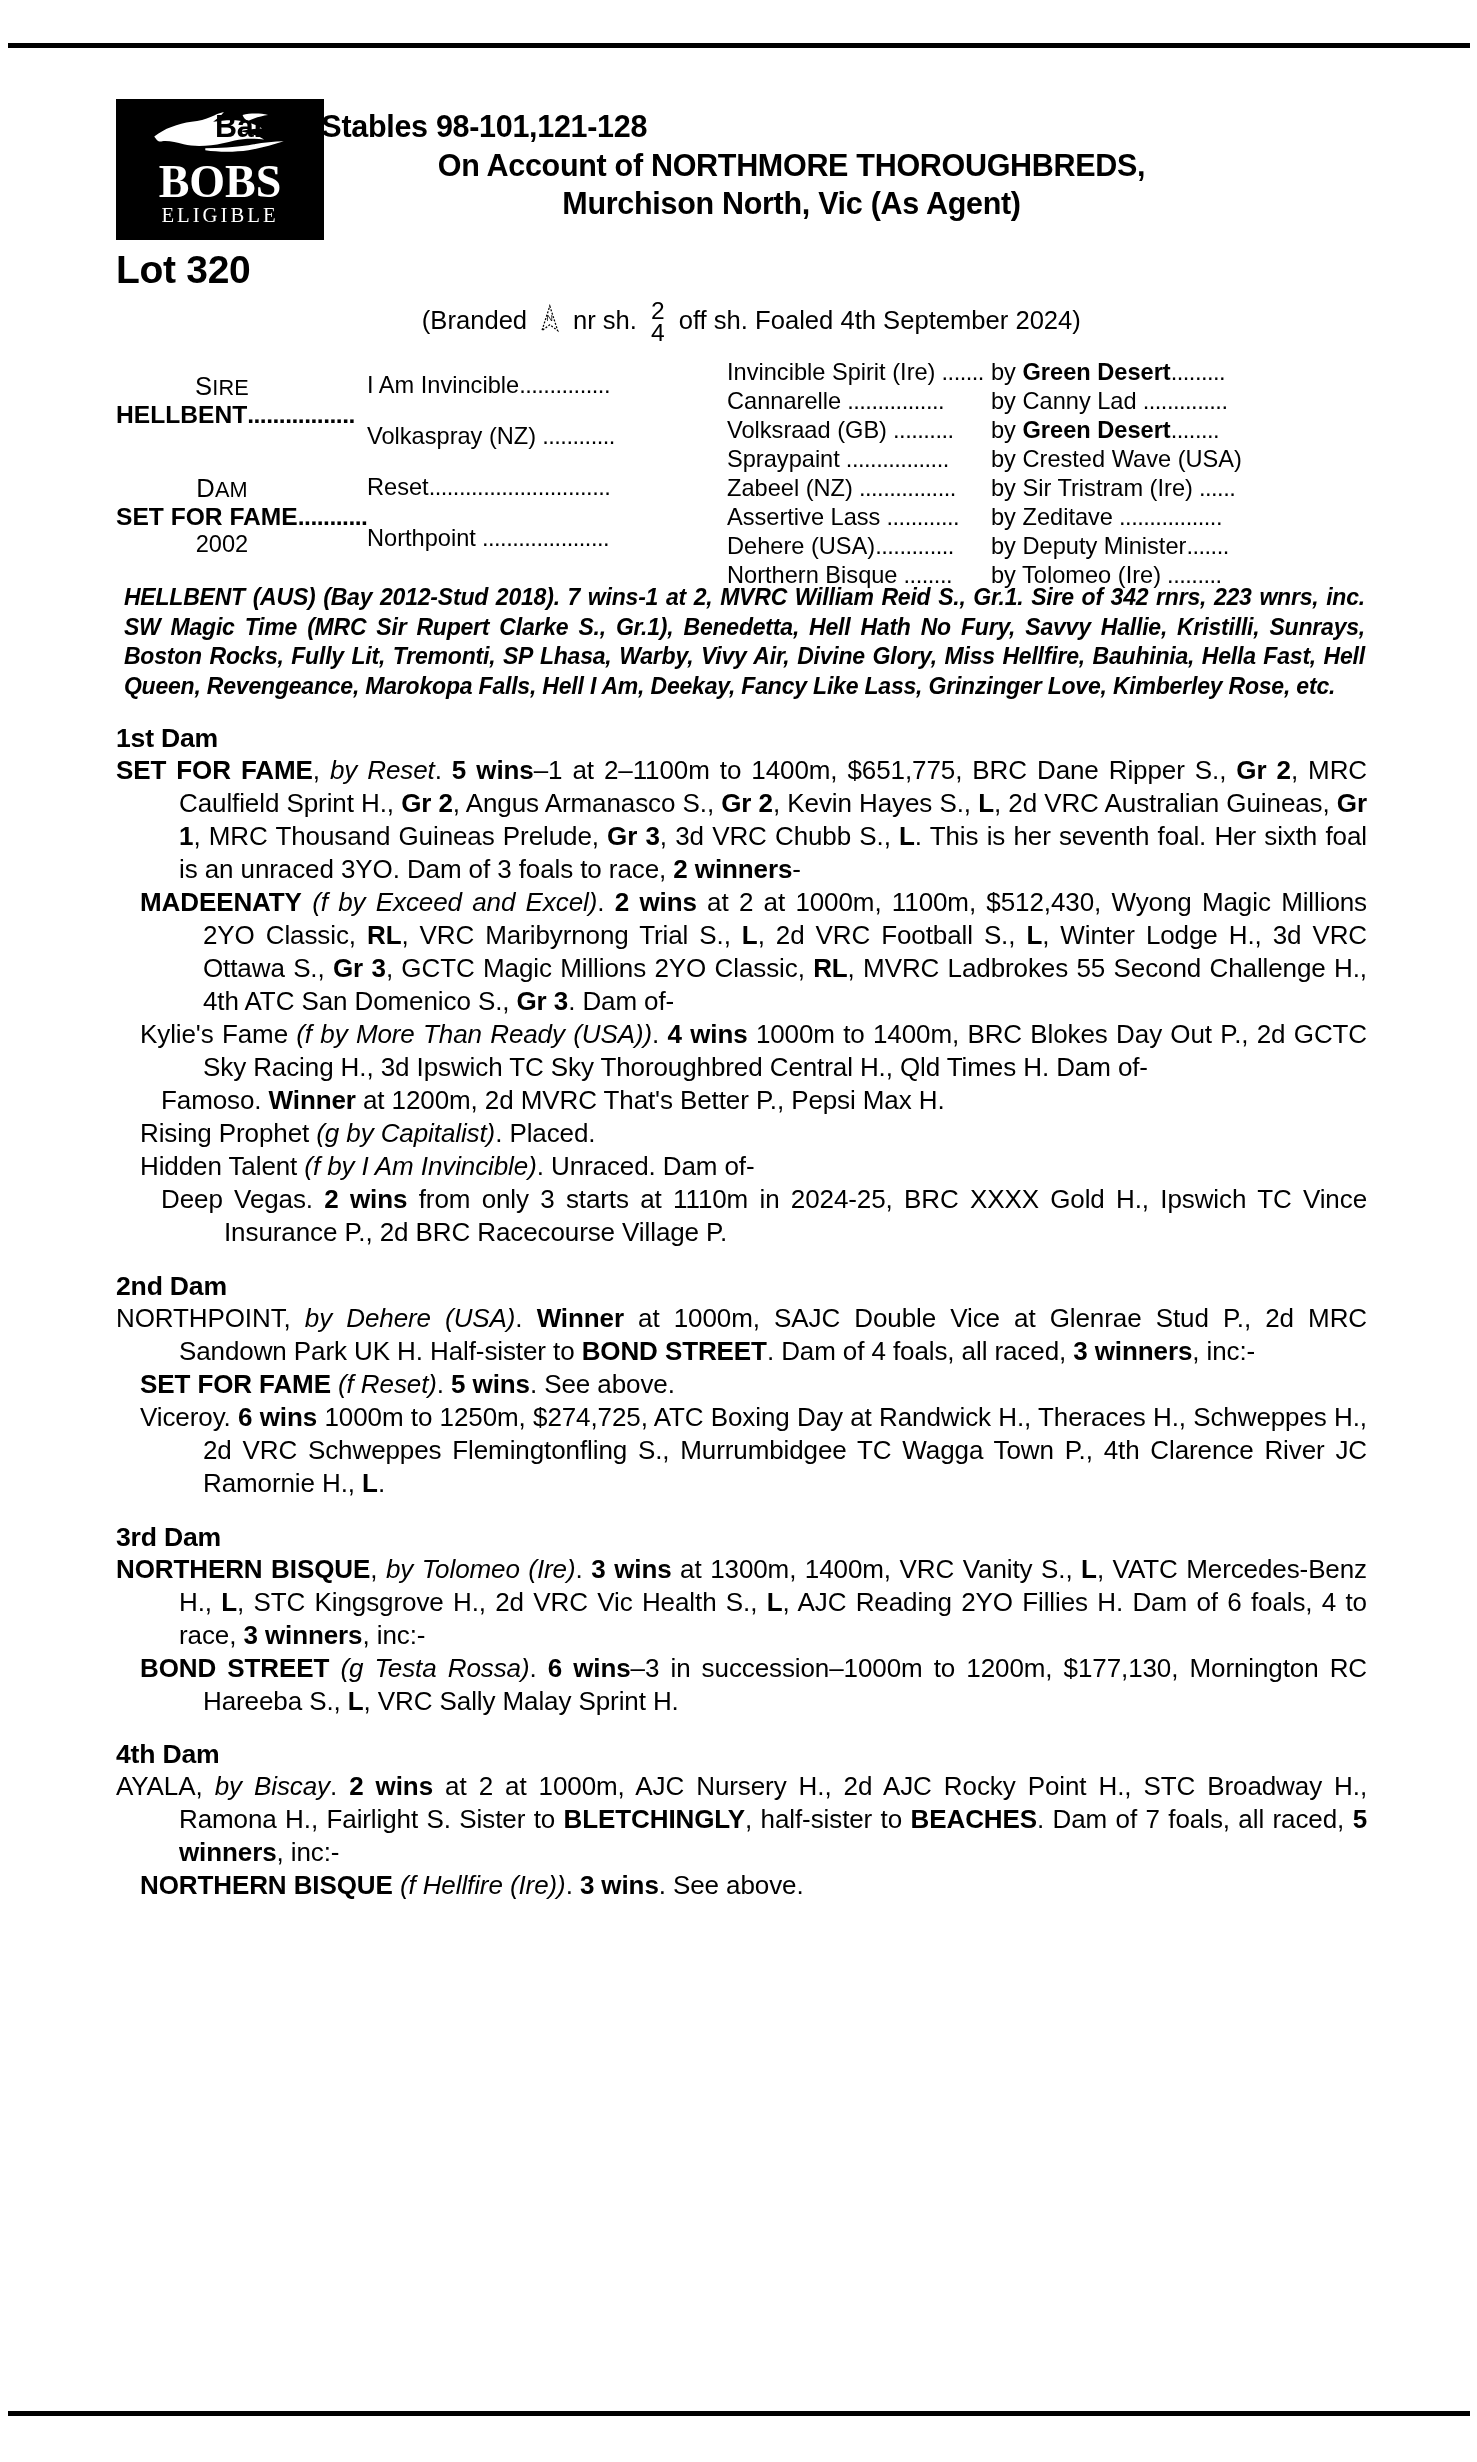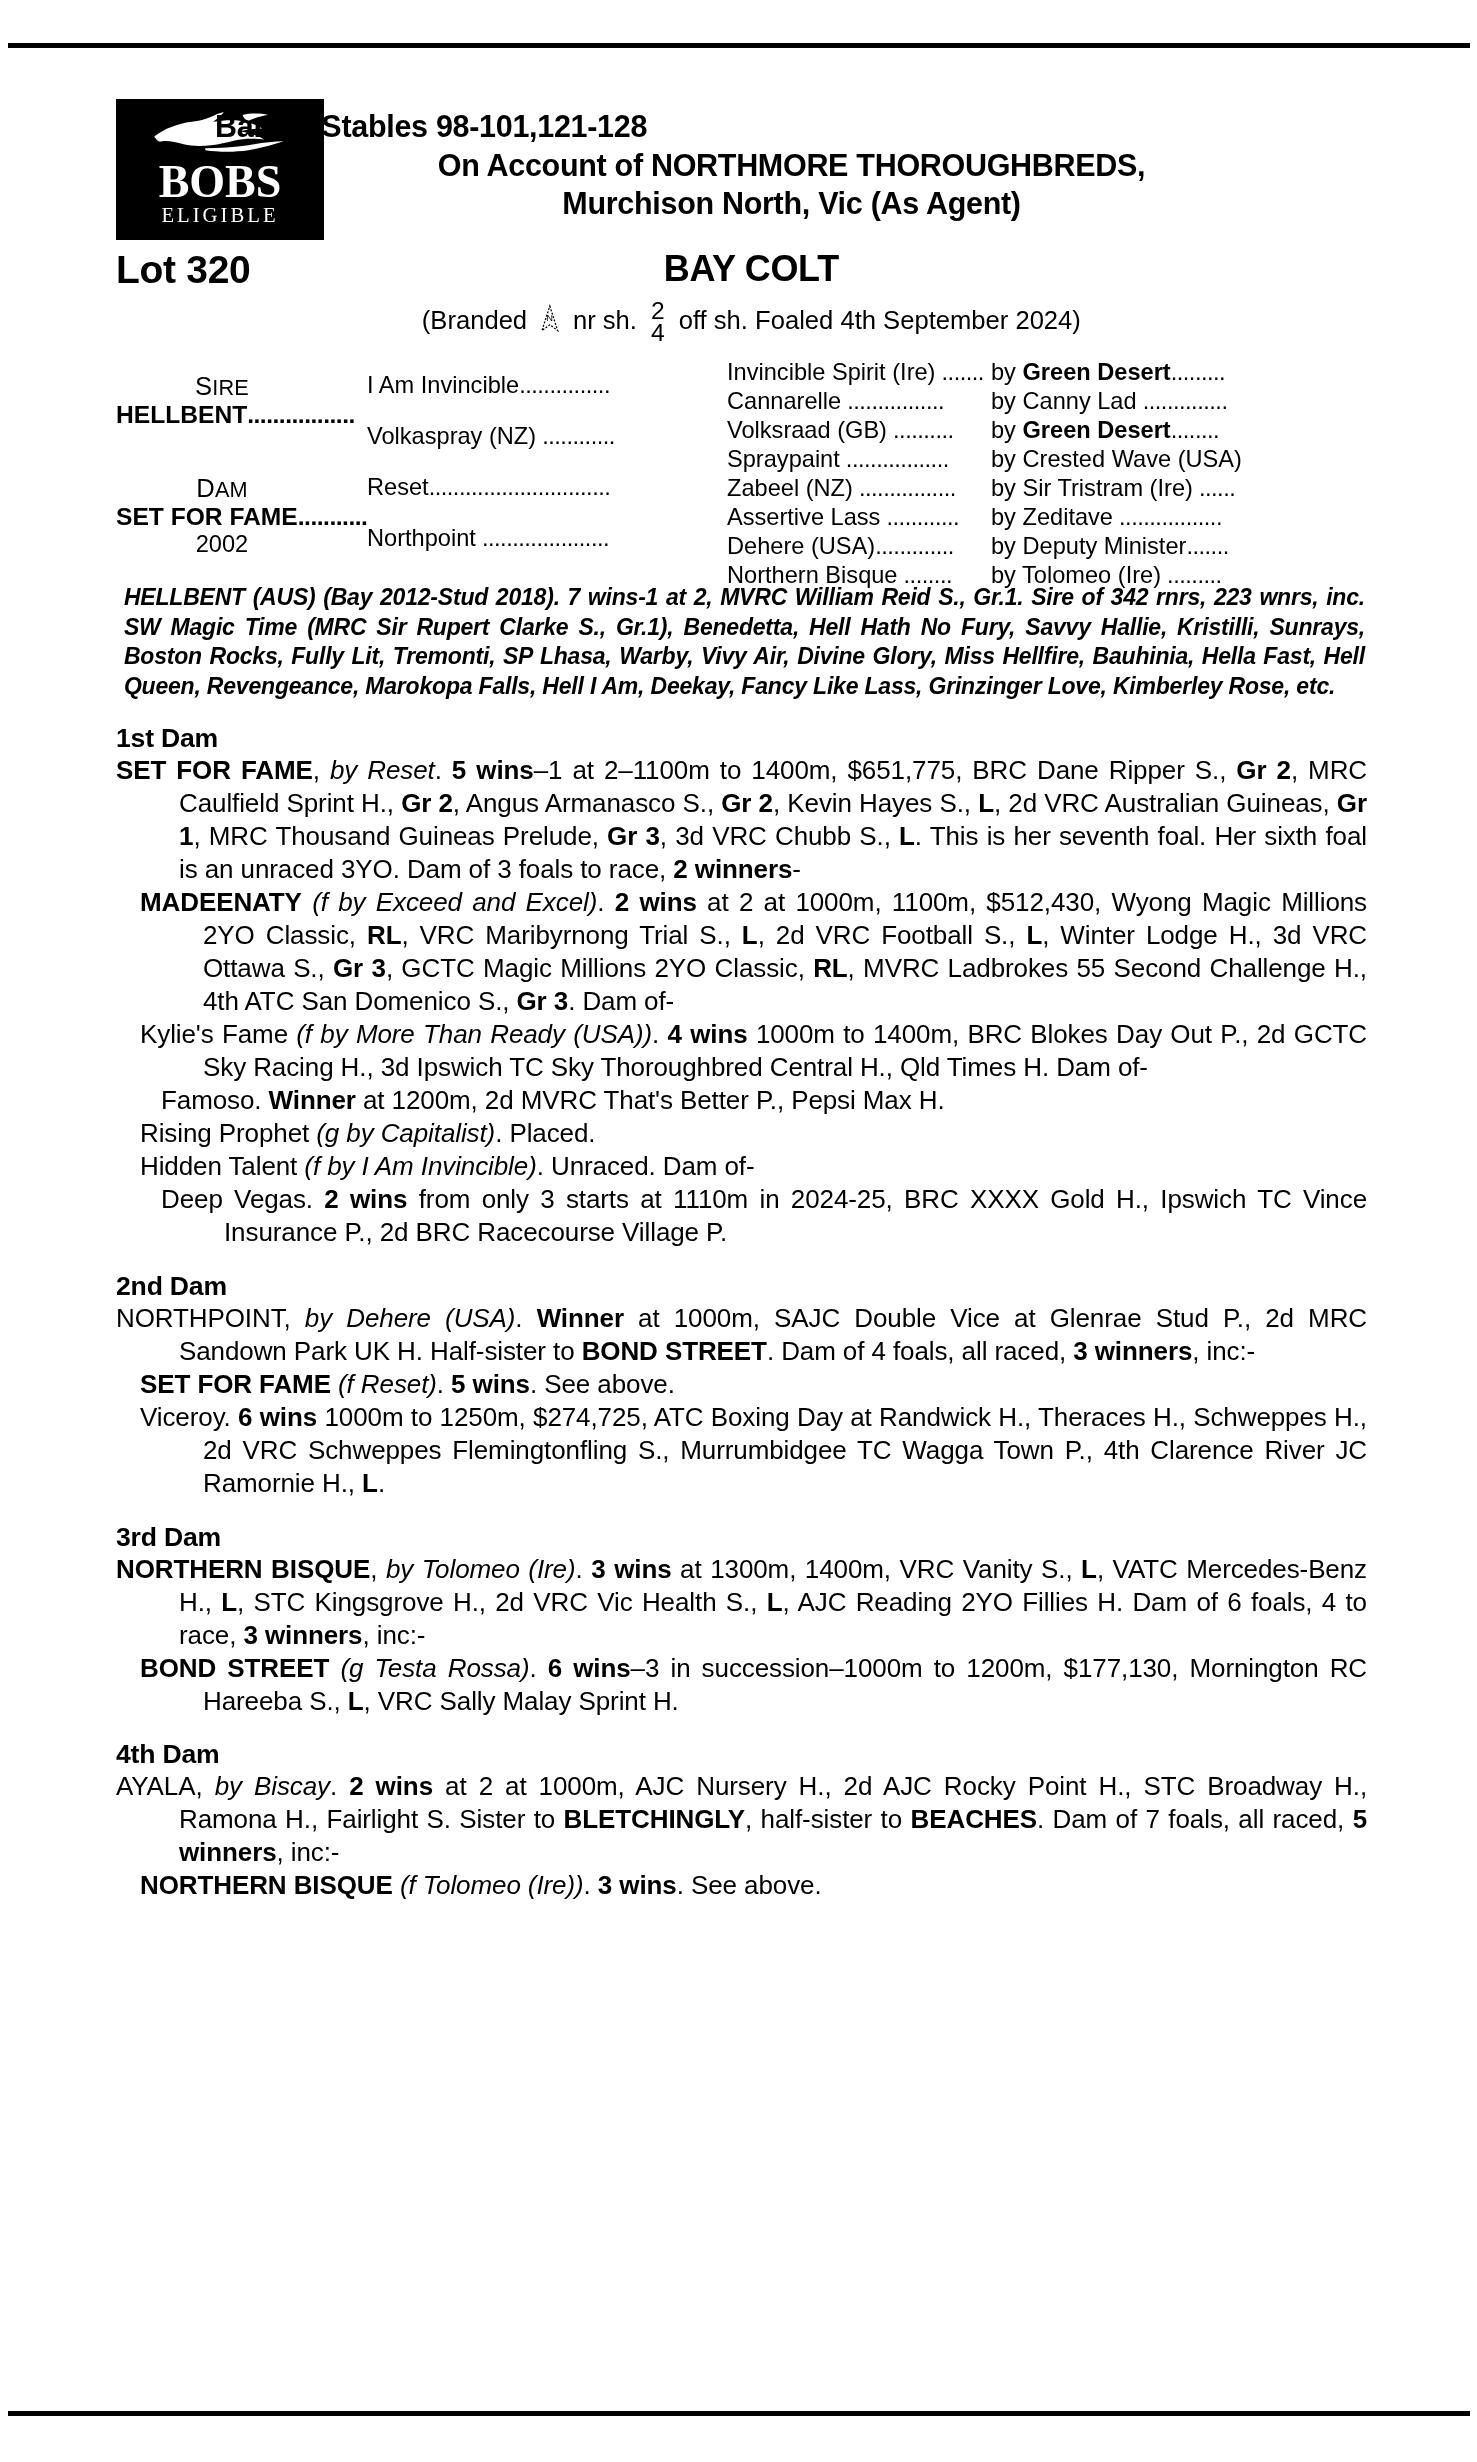--- a/index.html
+++ b/index.html
@@ -275,21 +275,20 @@
 
       <div class="header-lines">
         <div class="hdr-barn">Barn H Stables 98-101,121-128</div>
         <div class="hdr-acct">On Account of NORTHMORE THOROUGHBREDS,</div>
         <div class="hdr-loc">Murchison North, Vic (As Agent)</div>
       </div>
     </div>
 
     <div class="title-row">
       <div class="lot-no">Lot 320</div>
-      <div class="colt-title">BAY COLT</div>
     </div>
 
     <div class="branded-row">
       <span>(Branded</span>
       <span class="brand-mark">
         <svg width="25.6" height="29.6" viewBox="0 0 26 30" style="font-size:26px">
           <path d="M13 2 L21 27 L13 21 L5 27 Z" fill="none" stroke="#000" stroke-width="1.3" stroke-dasharray="2 1.6"></path>
           <text x="13" y="17" font-family="Liberation Sans, sans-serif" font-size="9" text-anchor="middle" fill="#000">N</text>
         </svg>
       </span>
@@ -375,18 +374,18 @@
         <div class="entry hang-3 lastline-left"><span>Deep Vegas. </span><span class="b">2 wins</span><span> from only 3 starts at 1110m in 2024-25, BRC XXXX Gold H., Ipswich TC Vince Insurance P., 2d BRC Racecourse Village P.</span></div>
         <div class="dam-head">2nd Dam</div>
         <div class="entry hang-1 lastline-left"><span>NORTHPOINT, </span><span class="i">by Dehere (USA)</span><span>. </span><span class="b">Winner</span><span> at 1000m, SAJC Double Vice at Glenrae Stud P., 2d MRC Sandown Park UK H. Half-sister to </span><span class="b">BOND STREET</span><span>. Dam of 4 foals, all raced, </span><span class="b">3 winners</span><span>, inc:-</span></div>
         <div class="entry hang-2 lastline-left"><span class="b">SET FOR FAME</span><span> </span><span class="i">(f Reset)</span><span>. </span><span class="b">5 wins</span><span>. See above.</span></div>
         <div class="entry hang-2 lastline-left"><span>Viceroy. </span><span class="b">6 wins</span><span> 1000m to 1250m, $274,725, ATC Boxing Day at Randwick H., Theraces H., Schweppes H., 2d VRC Schweppes Flemingtonfling S., Murrumbidgee TC Wagga Town P., 4th Clarence River JC Ramornie H., </span><span class="b">L</span><span>.</span></div>
         <div class="dam-head">3rd Dam</div>
         <div class="entry hang-1 lastline-left"><span class="b">NORTHERN BISQUE</span><span>, </span><span class="i">by Tolomeo (Ire)</span><span>. </span><span class="b">3 wins</span><span> at 1300m, 1400m, VRC Vanity S., </span><span class="b">L</span><span>, VATC Mercedes-Benz H., </span><span class="b">L</span><span>, STC Kingsgrove H., 2d VRC Vic Health S., </span><span class="b">L</span><span>, AJC Reading 2YO Fillies H. Dam of 6 foals, 4 to race, </span><span class="b">3 winners</span><span>, inc:-</span></div>
         <div class="entry hang-2 lastline-left"><span class="b">BOND STREET</span><span> </span><span class="i">(g Testa Rossa)</span><span>. </span><span class="b">6 wins</span><span>–3 in succession–1000m to 1200m, $177,130, Mornington RC Hareeba S., </span><span class="b">L</span><span>, VRC Sally Malay Sprint H.</span></div>
         <div class="dam-head">4th Dam</div>
         <div class="entry hang-1 lastline-left"><span>AYALA, </span><span class="i">by Biscay</span><span>. </span><span class="b">2 wins</span><span> at 2 at 1000m, AJC Nursery H., 2d AJC Rocky Point H., STC Broadway H., Ramona H., Fairlight S. Sister to </span><span class="b">BLETCHINGLY</span><span>, half-sister to </span><span class="b">BEACHES</span><span>. Dam of 7 foals, all raced, </span><span class="b">5 winners</span><span>, inc:-</span></div>
-        <div class="entry hang-2 lastline-left"><span class="b">NORTHERN BISQUE</span><span> </span><span class="i">(f Tolomeo (Ire))</span><span>. </span><span class="b">3 wins</span><span>. See above.</span></div>
+        <div class="entry hang-2 lastline-left"><span class="b">NORTHERN BISQUE</span><span> </span><span class="i">(f Hellfire (Ire))</span><span>. </span><span class="b">3 wins</span><span>. See above.</span></div>
       </div>
 
   </div>
 </div>
 
 
 </body></html>

